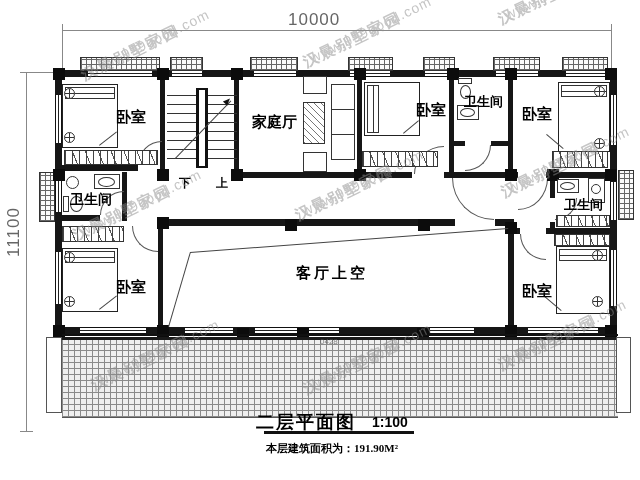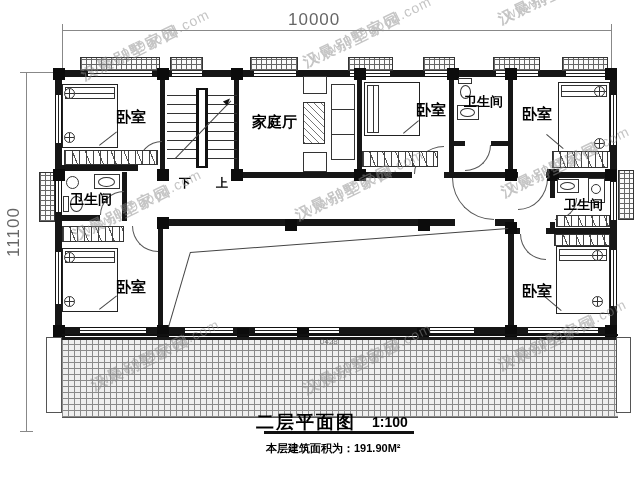--- a/index.html
+++ b/index.html
@@ -242,25 +242,26 @@
 
   <div class="rlabel" style="left:116px;top:108px;font-size:15px;">卧室</div>
   <div class="rlabel" style="left:252px;top:113px;font-size:15px;">家庭厅</div>
   <div class="rlabel" style="left:416px;top:101px;font-size:15px;">卧室</div>
   <div class="rlabel" style="left:464px;top:93px;font-size:13px;">卫生间</div>
   <div class="rlabel" style="left:522px;top:105px;font-size:15px;">卧室</div>
   <div class="rlabel" style="left:70px;top:191px;font-size:14px;">卫生间</div>
   <div class="rlabel" style="left:564px;top:196px;font-size:13px;">卫生间</div>
   <div class="rlabel" style="left:116px;top:278px;font-size:15px;">卧室</div>
   <div class="rlabel" style="left:522px;top:282px;font-size:15px;">卧室</div>
+  <div class="rlabel" style="left:296px;top:264px;font-size:15px;letter-spacing:3px;">客厅上空</div>
 
   <div class="rlabel" style="left:256px;top:410px;font-size:18px;letter-spacing:2px;">二层平面图</div>
   <div class="rlabel" style="left:372px;top:414px;font-size:14px;">1:100</div>
   <div class="titlebar" style="left:264px;top:431px;width:150px;height:3px;"></div>
-  <div class="rlabel" style="left:266px;top:441px;font-size:11px;">本层建筑面积为：191.90M²</div>
+  <div class="rlabel" style="left:266px;top:441px;font-size:11px;font-family:Liberation Serif, serif;">本层建筑面积为：191.90M²</div>
 
 
   <div class="wm" style="left:78px;top:68px;">
     <span class="l1">汉晨别墅家园</span>
     <span class="l2">www.999good.com</span>
   </div>
   <div class="wm" style="left:300px;top:55px;">
     <span class="l1">汉晨别墅家园</span>
     <span class="l2">www.999good.com</span>
   </div>

